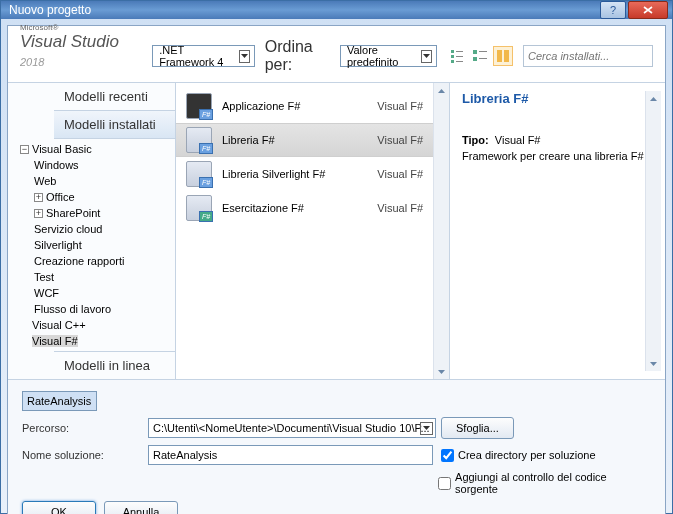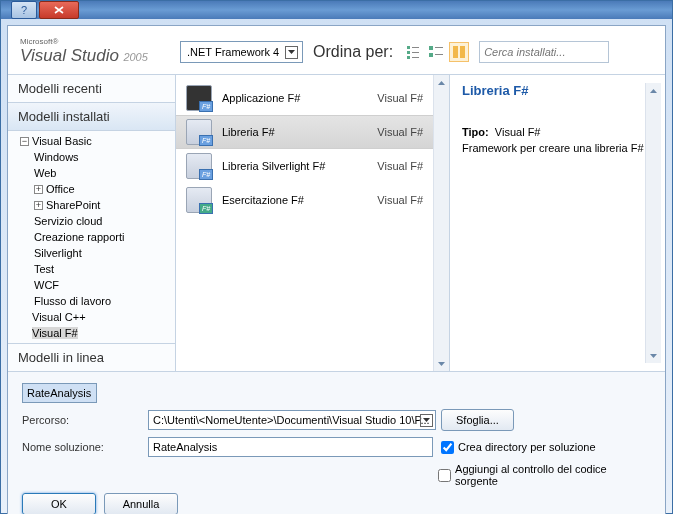--- a/index.html
+++ b/index.html
@@ -29,21 +29,21 @@
 .vbtn { width: 20px; height: 20px; border: 1px solid transparent; display: flex; align-items: center; justify-content: center; cursor: pointer; }
 .vbtn.active { border-color: #f5c16a; background: #fdf1d6; }
 
 .search { flex: 1; max-width: 130px; border: 1px solid #b5c5d6; height: 22px; display: flex; align-items: center; padding: 0 4px; }
 .search input { flex: 1; border: none; outline: none; font-size: 11px; font-style: italic; color: #999; background: transparent; }
 .search .sicon { width: 14px; height: 14px; opacity: 0.5; }
 
 .main { flex: 1; display: flex; border-top: 1px solid #c5d3e3; min-height: 0; }
 
 .leftpane { width: 168px; border-right: 1px solid #c5d3e3; background: #fafcfe; font-size: 11px; overflow: hidden; position: relative; }
-.lp-header { padding: 6px 10px; font-size: 13px; color: #333; cursor: pointer; }
+.lp-header { padding: 6px 10px; font-size: 13px; color: #333; cursor: pointer; margin-left: 46px; }
 .lp-header.sel { background: linear-gradient(#f0f5fb,#d9e6f4); border-top: 1px solid #c5d3e3; border-bottom: 1px solid #c5d3e3; }
 .tree { padding: 2px 0 2px 8px; }
 .tree-row { padding: 2px 2px 2px 4px; display: flex; align-items: center; gap: 3px; cursor: pointer; white-space: nowrap; }
 .tree-row .exp { width: 9px; height: 9px; border: 1px solid #888; font-size: 9px; line-height: 7px; text-align: center; background: #fff; color: #333; }
 .tree-row .pad { width: 9px; height: 9px; }
 .tree-row.indent { padding-left: 18px; }
 .tree-row.sel span.txt { background: #d7d7d7; }
 
 .centerpane { flex: 1; display: flex; border-right: 1px solid #c5d3e3; background: #fff; position: relative; }
 .tmpl-list { flex: 1; padding: 6px 0; overflow-y: auto; }
@@ -77,47 +77,56 @@
 .chk { display: flex; align-items: center; gap: 4px; }
 .chk input { width: 13px; height: 13px; }
 .btnrow { display: flex; justify-content: flex-start; gap: 8px; margin-top: 6px; }
 </style>
 </head>
 <body>
 
 <div class="window">
 
   <div class="titlebar">
+    <span class="title">Nuovo progetto</span>
     <div class="tb-btn">?</div>
     <div class="tb-btn close-btn">
       <svg width="10" height="8" viewBox="0 0 10 8">
           <path d="M1 1 L9 7 M9 1 L1 7" stroke="#fff" stroke-width="1.6"></path>
         </svg>
     </div>
   </div>
 
   <div class="inner">
 
     <div class="topbar">
       <div class="logo">
         <div>
           <small>Microsoft®</small>
           <span class="vs">Visual Studio</span>
-          <span class="yr">2005</span>
+          <span class="yr">2018</span>
         </div>
       </div>
       <div class="dd">
         <span>.NET Framework 4</span>
         <span class="caret">
             <svg viewBox="0 0 7 4">
               <path d="M0 0 L3.5 4 L7 0 Z" fill="#333"></path>
             </svg>
           </span>
       </div>
       <span class="lbl">Ordina per:</span>
+      <div class="dd">
+        <span>Valore predefinito</span>
+        <span class="caret">
+            <svg viewBox="0 0 7 4">
+              <path d="M0 0 L3.5 4 L7 0 Z" fill="#333"></path>
+            </svg>
+          </span>
+      </div>
       <div class="viewbtns">
         <div class="vbtn">
           <svg width="14" height="14">
               <rect x="1" y="1" width="3" height="3" fill="#5a8"></rect>
               <rect x="1" y="6" width="3" height="3" fill="#5a8"></rect>
               <rect x="1" y="11" width="3" height="3" fill="#5a8"></rect>
               <rect x="6" y="2" width="7" height="1" fill="#888"></rect>
               <rect x="6" y="7" width="7" height="1" fill="#888"></rect>
               <rect x="6" y="12" width="7" height="1" fill="#888"></rect>
             </svg>
@@ -167,24 +176,24 @@
               <span class="txt">Office</span>
             </div>
           <div class="tree-row indent">
               <span class="exp">+</span>
               <span class="txt">SharePoint</span>
             </div>
           <div class="tree-row indent">
               <span class="txt">Servizio cloud</span>
             </div>
           <div class="tree-row indent">
+              <span class="txt">Silverlight</span>
+            </div>
+          <div class="tree-row indent">
               <span class="txt">Creazione rapporti</span>
-            </div>
-          <div class="tree-row indent">
-              <span class="txt">Silverlight</span>
             </div>
           <div class="tree-row indent">
               <span class="txt">Test</span>
             </div>
           <div class="tree-row indent">
               <span class="txt">WCF</span>
             </div>
           <div class="tree-row indent">
               <span class="txt">Flusso di lavoro</span>
             </div>

